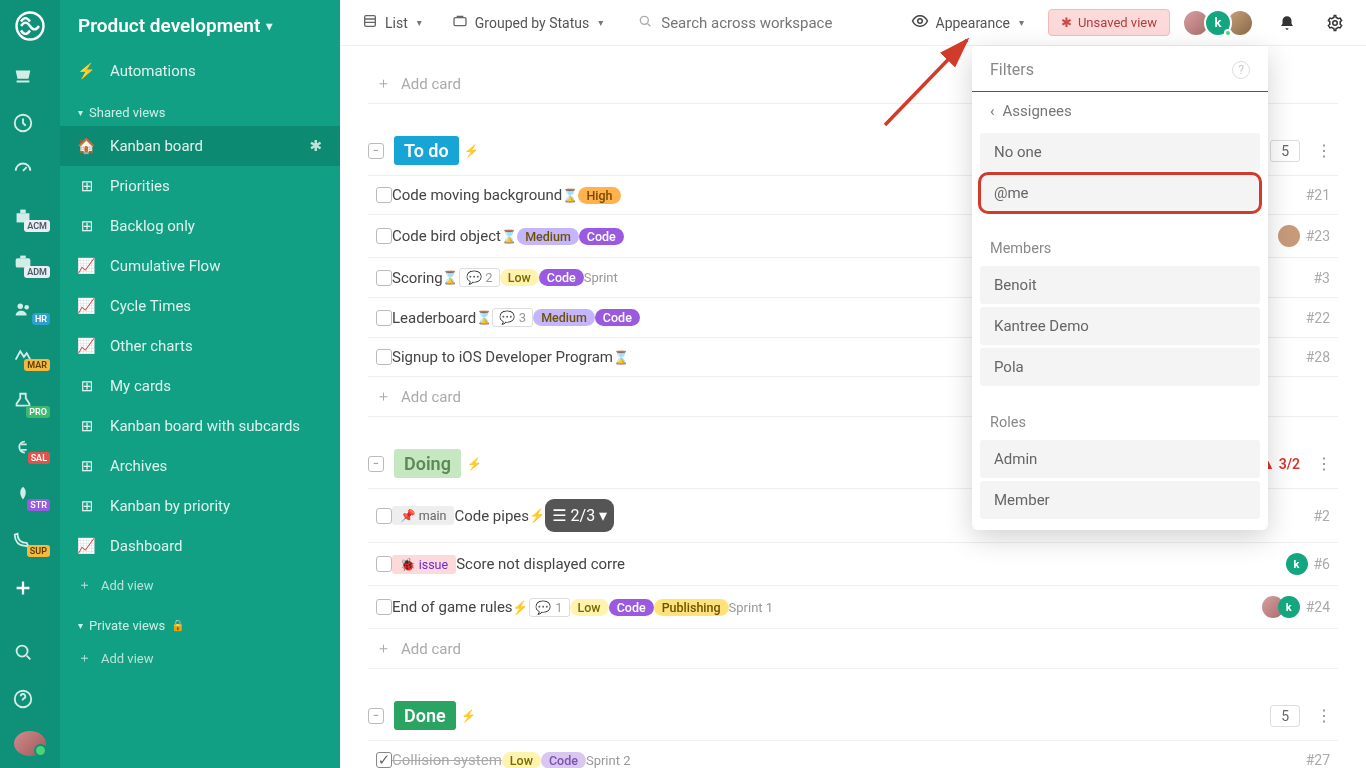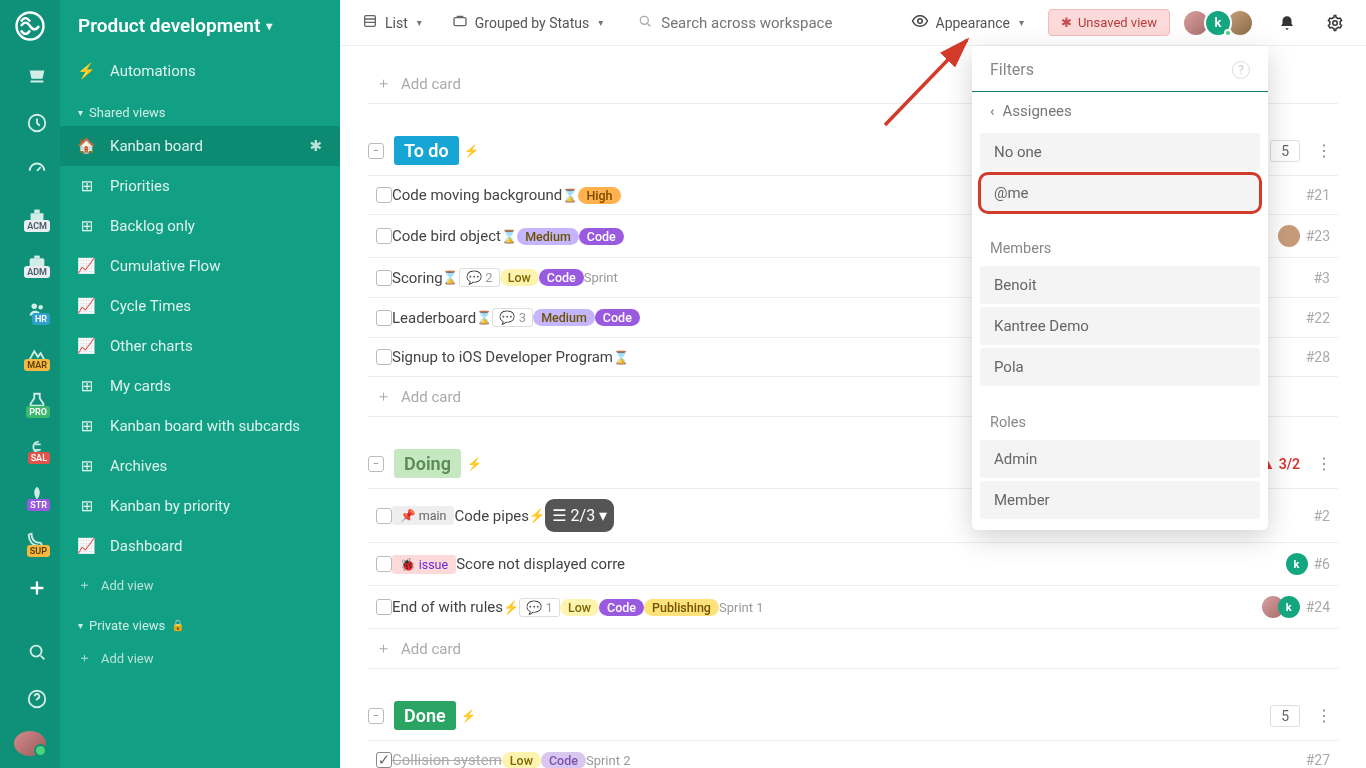--- a/index.html
+++ b/index.html
@@ -1,20 +1,20 @@
 <!DOCTYPE html>
 <html><head>
 <meta charset="utf-8">
 <style>
 * { box-sizing: border-box; margin: 0; padding: 0; font-family: -apple-system, BlinkMacSystemFont, "Segoe UI", Roboto, Helvetica, Arial, sans-serif; }
 html, body { width: 1366px; height: 768px; overflow: hidden; background: #fff; }
 .app { display: flex; width: 100%; height: 100%; }
 .rail { width: 60px; background: #0f9079; display: flex; flex-direction: column; align-items: center; padding-top: 8px; gap: 18px; position: relative; }
 .rail .logo { width: 36px; height: 36px; display:flex; align-items:center; justify-content:center; }
-.rail .ri { width: 36px; height: 36px; display:flex; align-items:center; justify-content:flex-end; color: #d2ede6; position: relative; cursor: pointer; }
+.rail .ri { width: 36px; height: 36px; display:flex; align-items:center; justify-content:flex-start; color: #d2ede6; position: relative; cursor: pointer; }
 .rail .ri svg { width: 22px; height: 22px; }
 .rail .badge { position:absolute; bottom:-2px; right:-2px; font-size:9px; font-weight:600; padding:1px 3px; border-radius: 3px; }
 .rail .spacer { flex: 1; }
 .rail .avatar-me { width: 32px; height:32px; border-radius: 50%; background: linear-gradient(135deg,#d48a8a,#9a5b5b); margin-bottom: 12px; position: relative; }
 .rail .avatar-me::after { content:""; position:absolute; width:9px;height:9px;border-radius:50%; background:#4bd37b; bottom:-1px; right:-1px; border:2px solid #0f9079;}
 .sidebar { width: 280px; background: #12a085; color: #fff; display:flex; flex-direction:column; }
 .sb-title { padding: 14px 18px; font-size: 19px; font-weight: 600; display:flex; align-items:center; gap:6px; cursor:pointer;}
 .sb-title .caret { font-size: 12px; opacity:.9;}
 .sb-item { display:flex; align-items:center; padding: 11px 18px; gap: 14px; color: #dff3ee; font-size: 15px; cursor:pointer; }
 .sb-item.active { background: #0d8a72; }
@@ -391,21 +391,21 @@
           </div>
           <div class="card-row">
             <span class="cb"></span>
             <span class="tag-box issue">🐞 issue</span>
             <span class="title">Score not displayed corre</span>
             <span class="av-sm" style="background:#14a77f">k</span>
             <span class="cid" style="margin-left:0">#6</span>
           </div>
           <div class="card-row">
             <span class="cb"></span>
-            <span class="title">End of with rules</span>
+            <span class="title">End of game rules</span>
             <span class="mini-ico">⚡</span>
             <span class="comment">💬 1</span>
             <span class="pill low">Low</span>
             <span class="pill code">Code</span>
             <span class="pill pub">Publishing</span>
             <span class="sprint">Sprint 1</span>
             <span style="margin-left:auto;display:flex;">
               <span class="av-sm" style="background:linear-gradient(135deg,#d9a0a0,#a76b6b);margin:0"></span>
               <span class="av-sm" style="background:#14a77f;margin:0 6px 0 -6px">k</span>
             </span>

